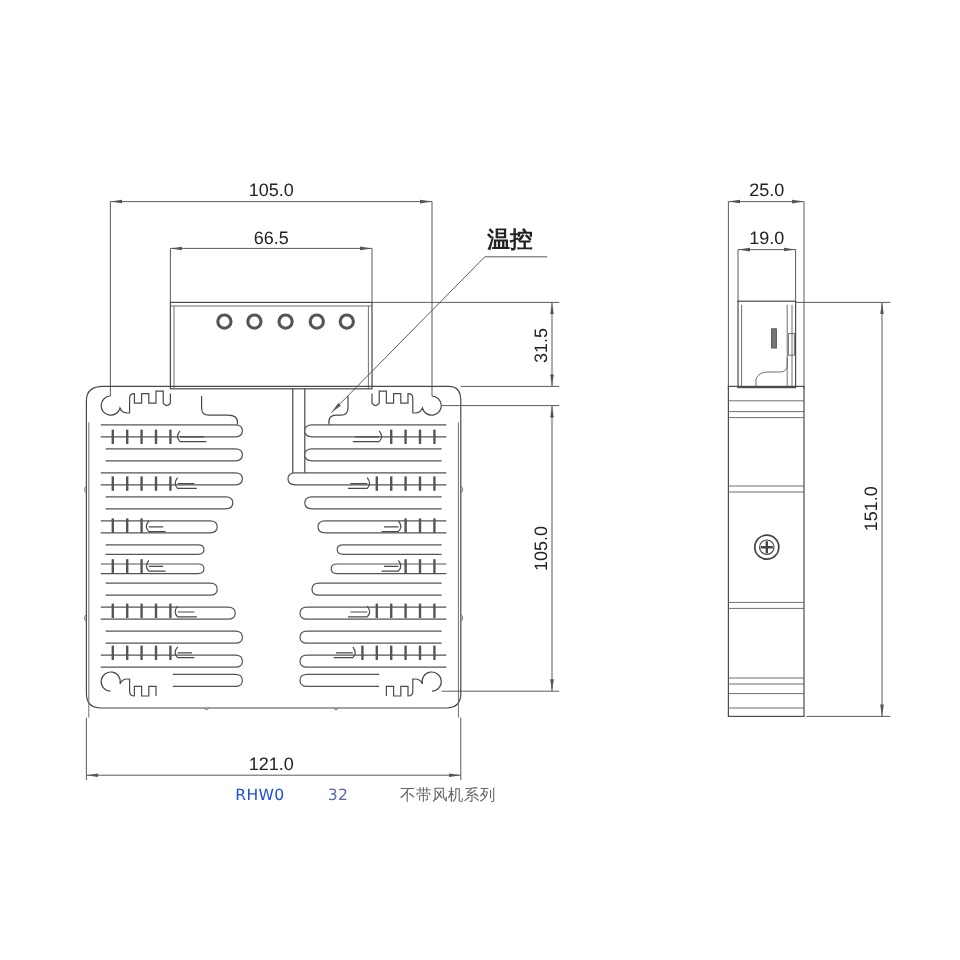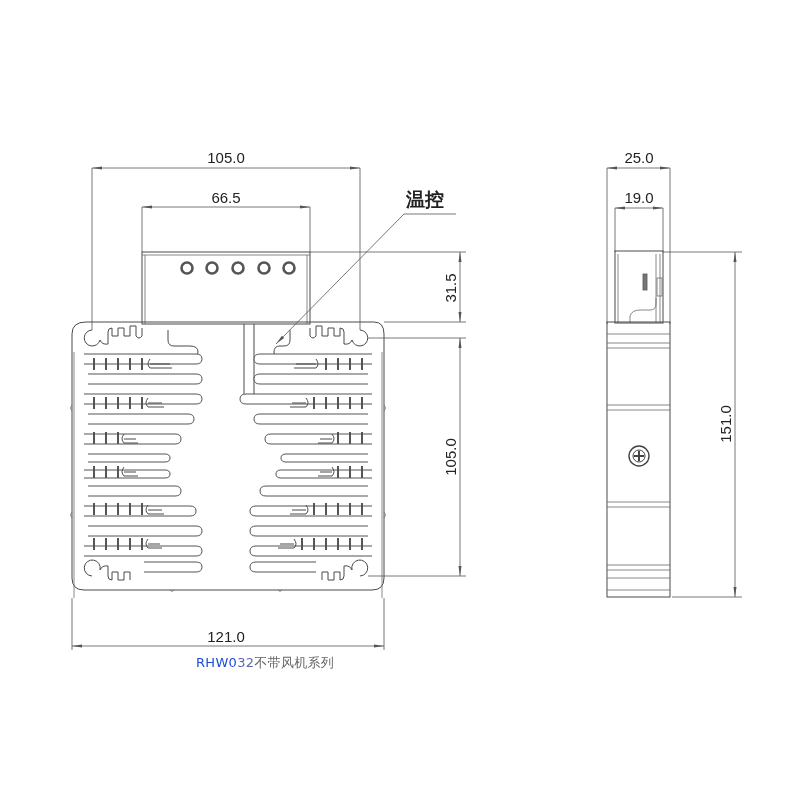--- a/index.html
+++ b/index.html
@@ -6,22 +6,22 @@
   body { width: 800px; height: 800px; position: relative; overflow: hidden; font-family: "Liberation Sans", sans-serif; }
   svg { position: absolute; left: 0; top: 0; }
   .ln { stroke: #4a4a4a; stroke-width: 1; fill: none; }
   .ln-thin { stroke: #6a6a6a; stroke-width: 0.8; fill: none; }
   .dim { stroke: #555555; stroke-width: 0.8; fill: none; }
   .arrow { fill: #555555; stroke: none; }
   .dim-text { font-family: "Liberation Sans", sans-serif; font-size: 15px; fill: #222222; font-stretch: condensed; }
   .callout-text { font-family: "DejaVu Sans", sans-serif; font-size: 19px; font-weight: bold; fill: #222222; }
   .caption { position: absolute; left: 196px; top: 654px; font-family: "DejaVu Sans", sans-serif; font-size: 13px; color: #555555; letter-spacing: 0.3px; white-space: nowrap; }
   .caption .m1 { color: #1d4ed8; }
-  .caption .m2 { color: #5a6aa8; }
-  .caption .m3 { color: #666666; }
+  .caption .m2 { color: #5a6aa8; margin-left: 36px; }
+  .caption .m3 { color: #666666; margin-left: 43px; }
   .fin { stroke: #555; stroke-width: 1; fill: #fff; }
 </style>
 </head>
 <body>
 
 <svg width="800" height="800" viewBox="0 0 800 800" xmlns="http://www.w3.org/2000/svg">
   <defs>
     <marker id="arrowEnd" markerWidth="10" markerHeight="6" refX="10" refY="3" orient="auto" markerUnits="userSpaceOnUse">
       <path d="M0,1.5 L10,3 L0,4.5 z" class="arrow"></path>
     </marker>

